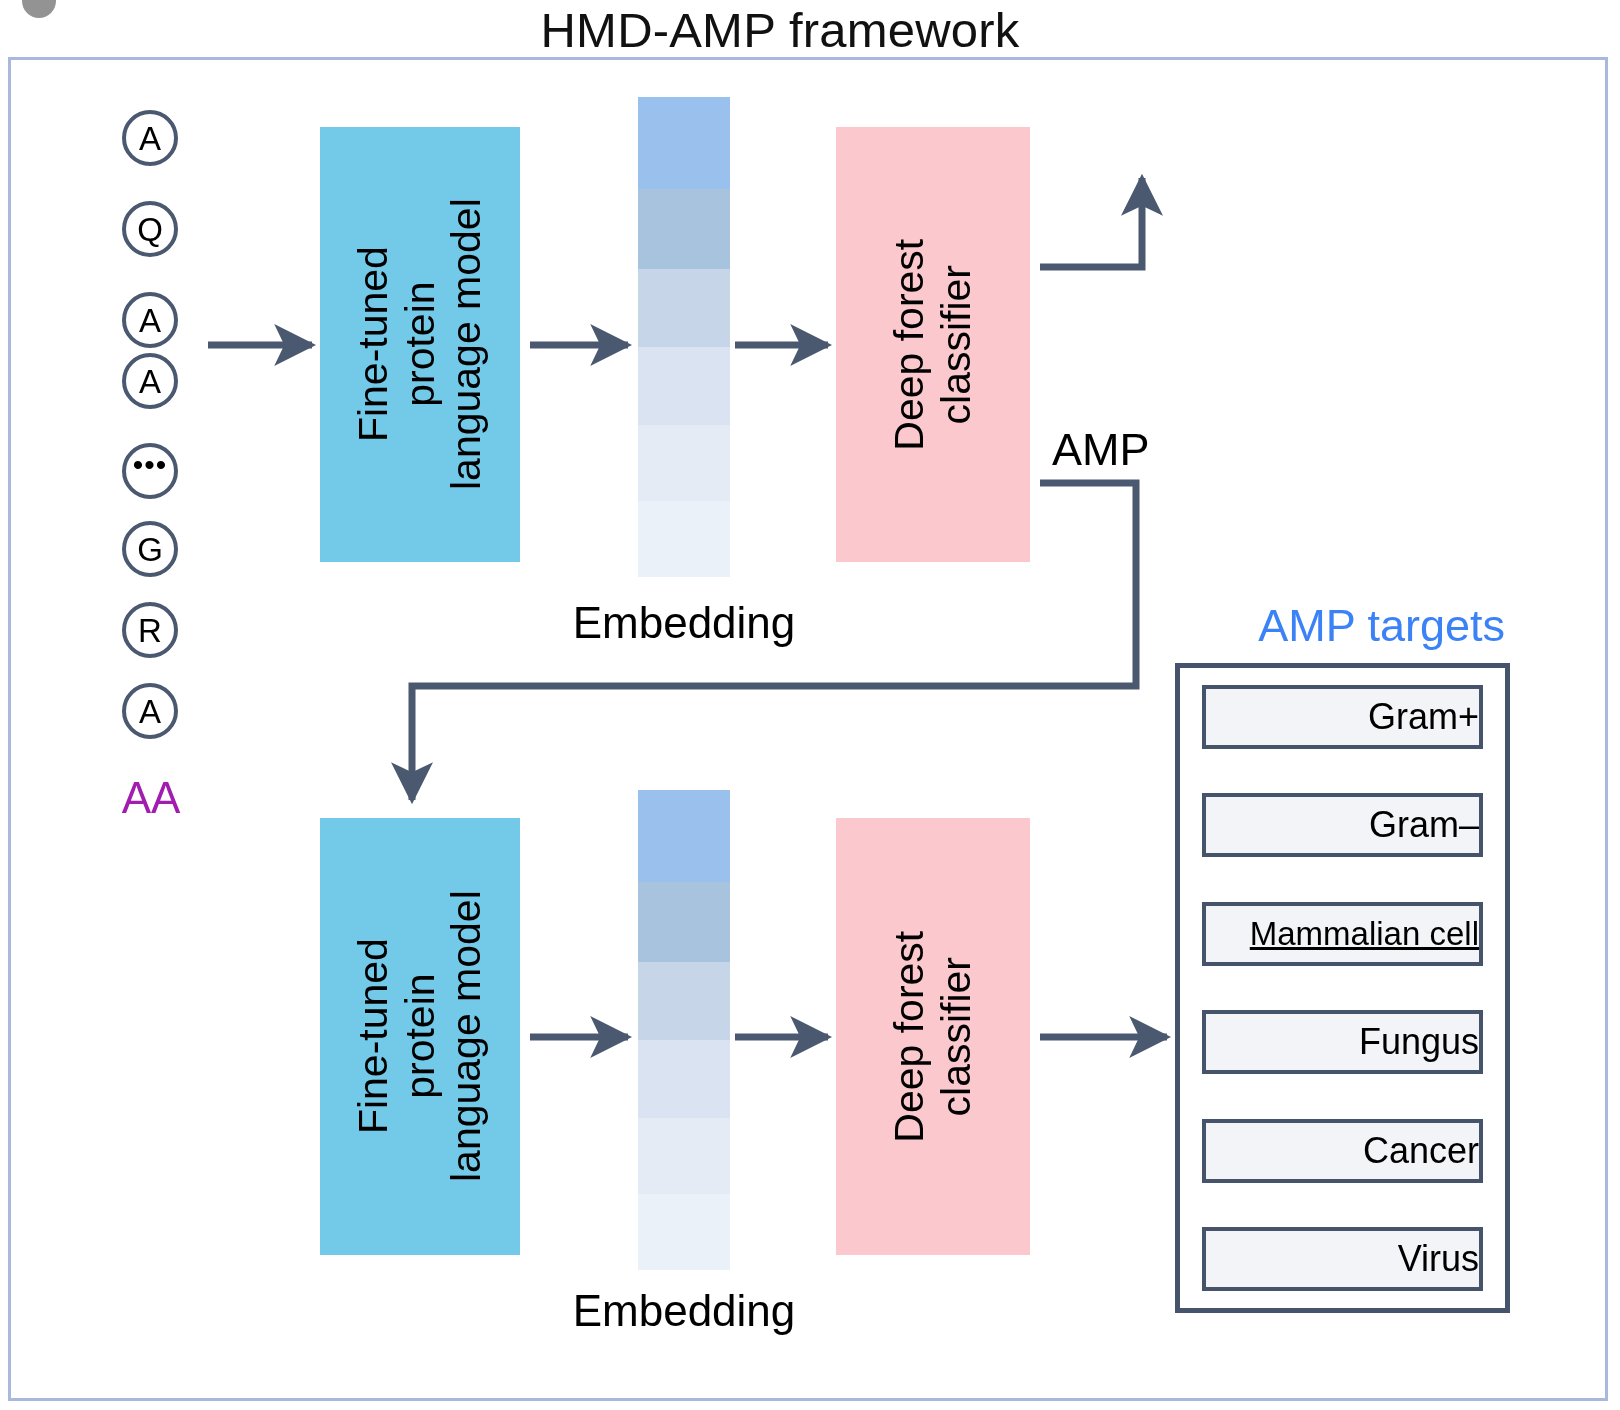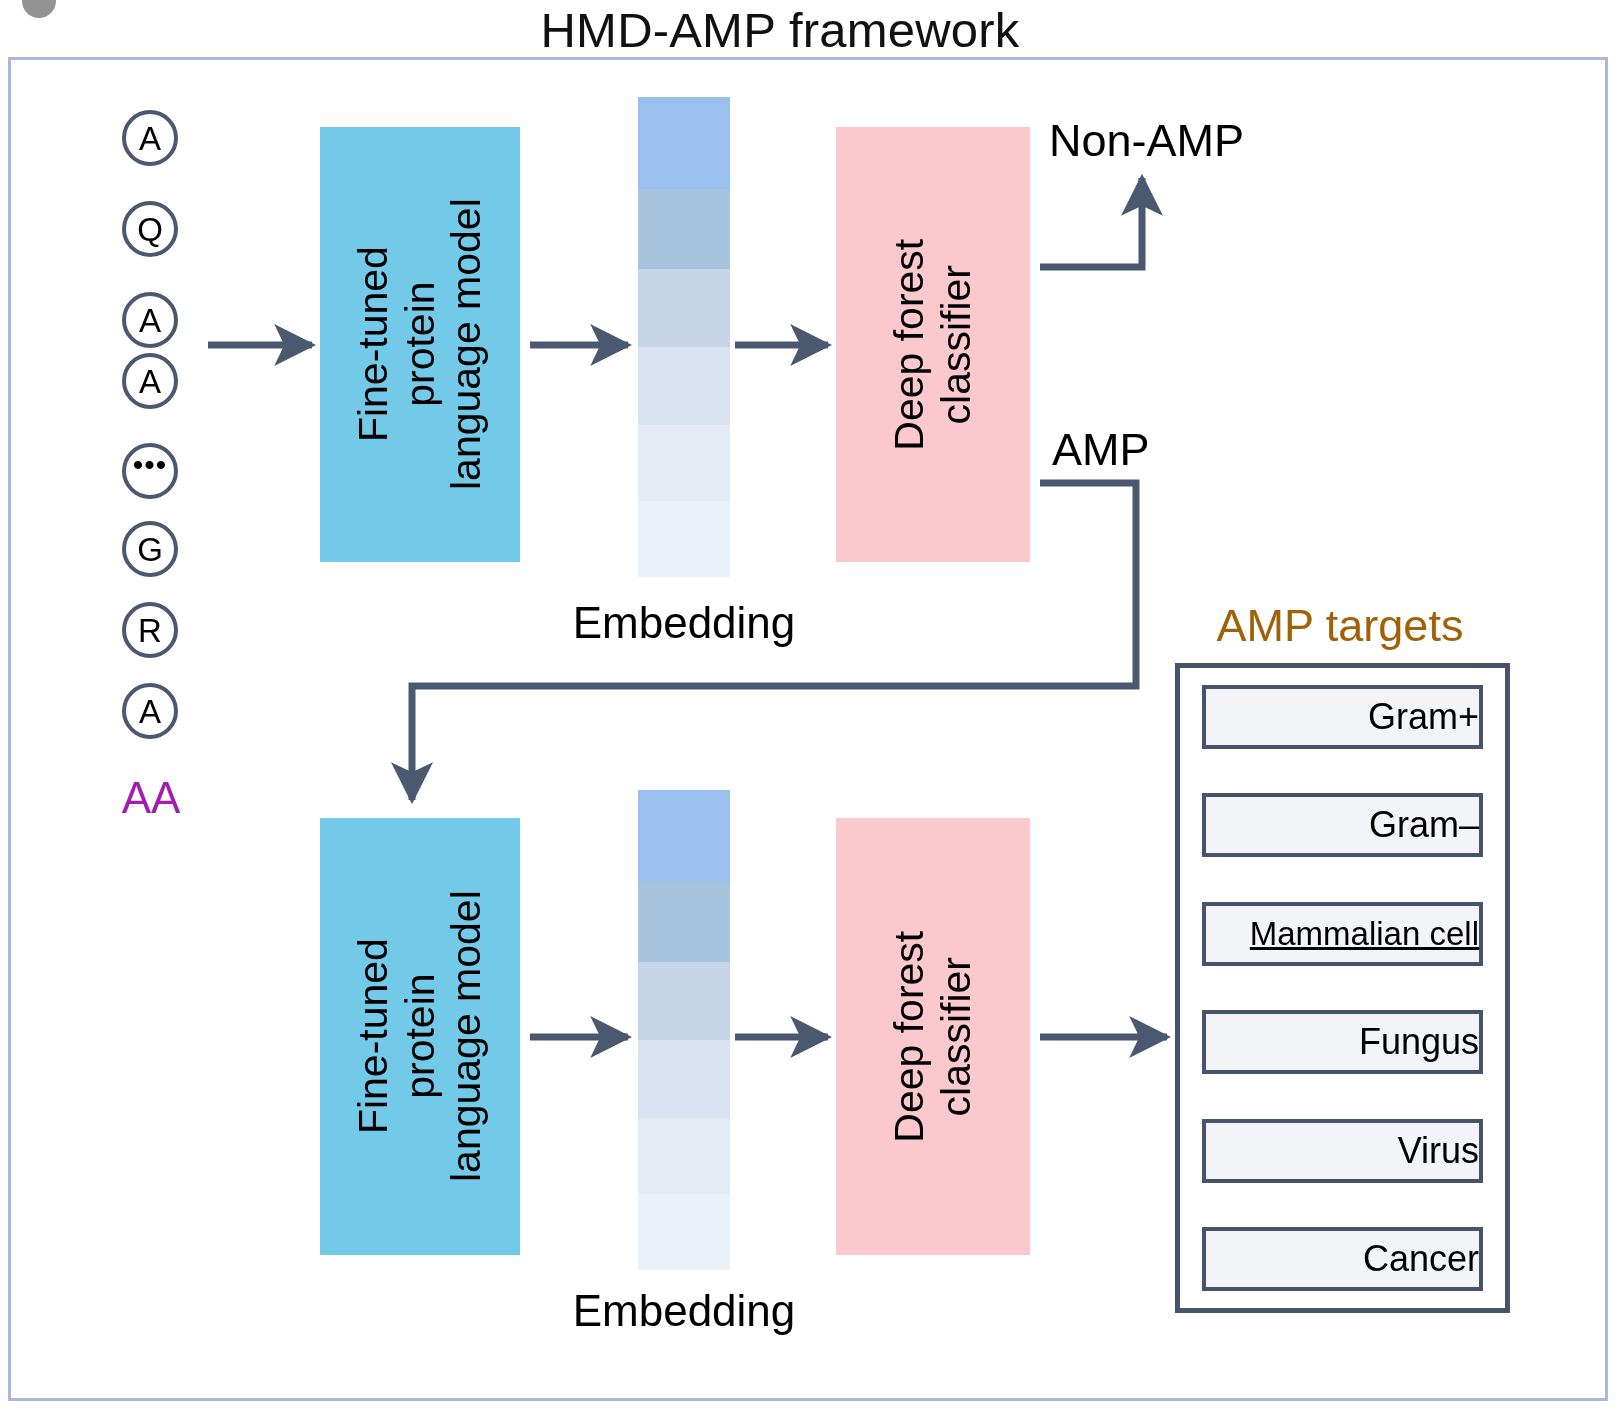--- a/index.html
+++ b/index.html
@@ -119,23 +119,23 @@
   #connectors {
     left: 0; top: 0;
     width: 1620px; height: 1410px;
     pointer-events: none;
   }
 
   
   #targets-title {
     left: 1175px; top: 600px;
     width: 330px;
-    text-align: center;
+    text-align: right;
     font-size: 45px;
-    color: #a16207;
+    color: #3b82f6;
     white-space: nowrap;
   }
   #targets-box {
     left: 1175px; top: 663px;
     width: 335px; height: 650px;
     border: 5px solid #46546b;
     box-sizing: border-box;
     background: #ffffff;
     padding: 17px 22px;
     display: flex;
@@ -215,21 +215,20 @@
 
   <div class="abs embed-caption" style="left:553px; top:598px; width:262px;">Embedding</div>
 
   <div class="abs proc-box dfc" style="left:836px; top:127px; width:194px; height:435px;">
     <div class="vtext">
       <div>Deep forest</div>
       <div>classifier</div>
     </div>
   </div>
 
-  <div class="abs plain-label" style="left:1049px; top:115px;">Non-AMP</div>
 
   <div class="abs plain-label" style="left:1052px; top:424px;">AMP</div>
 
   <div class="abs proc-box plm" style="left:320px; top:818px; width:200px; height:437px;">
     <div class="vtext">
       <div>Fine-tuned</div>
       <div>protein</div>
       <div>language model</div>
     </div>
   </div>
@@ -261,24 +260,24 @@
     <div class="target-item">
       <span>Gram–</span>
     </div>
     <div class="target-item small">
       <span>Mammalian cell</span>
     </div>
     <div class="target-item">
       <span>Fungus</span>
     </div>
     <div class="target-item">
+      <span>Cancer</span>
+    </div>
+    <div class="target-item">
       <span>Virus</span>
-    </div>
-    <div class="target-item">
-      <span>Cancer</span>
     </div>
   </div>
 
   <svg id="connectors" class="abs" viewBox="0 0 1620 1410">
     <defs>
       <marker id="ah" viewBox="0 0 10 10" refX="9" refY="5" markerWidth="6" markerHeight="6" orient="auto-start-reverse">
         <path d="M 0 0 L 10 5 L 0 10 L 2.4 5 z" fill="#4a5870"></path>
       </marker>
     </defs>
 

